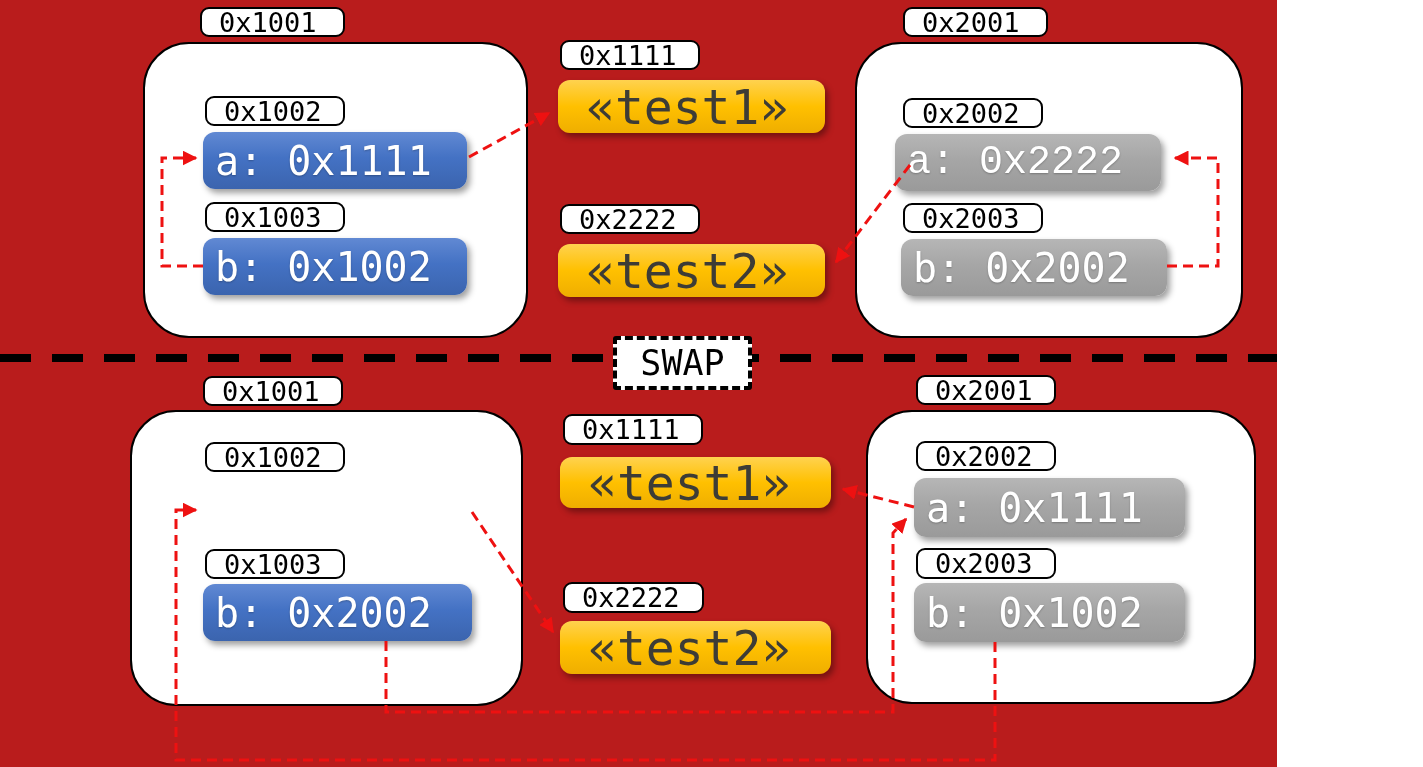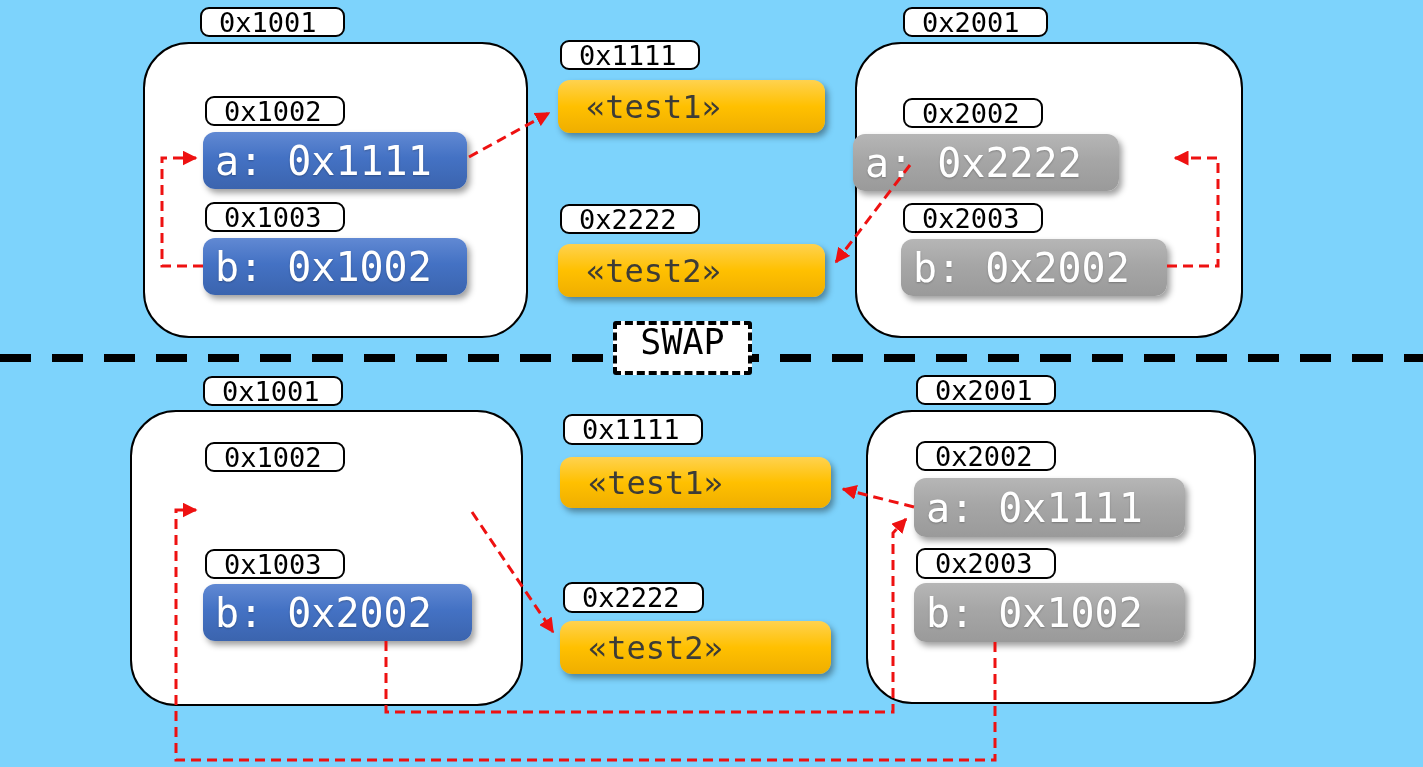--- a/index.html
+++ b/index.html
@@ -1,20 +1,20 @@
 <!DOCTYPE html>
 <html><head>
 <meta charset="utf-8">
 <title>Pointer Swap Diagram</title>
 <style>
   html,body{margin:0;padding:0;background:#fff;}
   #stage{
-    position:relative;width:1423px;height:767px;overflow:hidden;
+    position:relative;width:1277px;height:767px;overflow:hidden;
     font-family:"DejaVu Sans Mono","Liberation Mono",monospace;
-    background:#7dd3fc;
+    background:#b91c1c;
   }
   .frame{
     position:absolute;background:#fff;border:2.5px solid #000;border-radius:46px;
     box-sizing:border-box;
   }
   .tab{
     position:absolute;background:#fff;border:2.5px solid #000;border-radius:9px;
     box-sizing:border-box;display:flex;align-items:center;
     font-size:27px;color:#000;padding-left:17px;white-space:nowrap;line-height:1;
   }
@@ -23,29 +23,29 @@
     display:flex;align-items:center;padding-left:12px;white-space:nowrap;
     font-size:40px;color:#fff;line-height:1;
     box-shadow:3px 4px 6px rgba(0,0,0,0.38);
     text-shadow:0 1px 2px rgba(0,0,0,0.25);
   }
   .blue{background:linear-gradient(180deg,#6189d3 0%,#4472c4 45%,#3b64ae 100%);}
   .gray{background:linear-gradient(180deg,#b6b6b6 0%,#a6a6a6 45%,#9a9a9a 100%);}
   .heapbox{
     position:absolute;border-radius:12px;box-sizing:border-box;
     display:flex;align-items:center;padding-left:28px;white-space:nowrap;
-    font-size:32px;color:#3d3c36;line-height:1;
+    font-size:48px;color:#3d3c36;line-height:1;
     background:linear-gradient(180deg,#ffd24f 0%,#ffc000 50%,#efae00 100%);
     box-shadow:3px 4px 6px rgba(0,0,0,0.38);
   }
   #arrows{position:absolute;left:0;top:0;z-index:20;pointer-events:none;}
   .swapbox{
-    position:absolute;left:613px;top:321px;width:139px;height:54px;
+    position:absolute;left:613px;top:336px;width:139px;height:54px;
     background:#fff;border:4px dashed #000;border-radius:3px;box-sizing:border-box;
-    display:flex;align-items:flex-start;justify-content:center;z-index:30;
+    display:flex;align-items:center;justify-content:center;z-index:30;
     font-size:35px;color:#000;line-height:1;
   }
 </style>
 </head>
 <body>
 
 <div id="stage">
 
   <div class="frame" style="left:143px;top:42px;width:385px;height:296px;"></div>
   <div class="frame" style="left:855px;top:42px;width:388px;height:296px;"></div>
@@ -60,21 +60,21 @@
 
   <div class="tab" style="left:560px;top:40px;width:140px;height:30px;">0x1111</div>
   <div class="heapbox" style="left:558px;top:80px;width:267px;height:53px;">«test1»</div>
 
   <div class="tab" style="left:560px;top:204px;width:140px;height:30px;">0x2222</div>
   <div class="heapbox" style="left:558px;top:244px;width:267px;height:53px;">«test2»</div>
 
   <div class="tab" style="left:903px;top:7px;width:145px;height:30px;">0x2001</div>
 
   <div class="tab" style="left:903px;top:98px;width:140px;height:30px;">0x2002</div>
-  <div class="varbox gray" style="left:853px;top:134px;width:266px;height:57px;">a: 0x2222</div>
+  <div class="varbox gray" style="left:895px;top:134px;width:266px;height:57px;font-family:Liberation Mono, monospace;">a: 0x2222</div>
 
   <div class="tab" style="left:903px;top:203px;width:140px;height:30px;">0x2003</div>
   <div class="varbox gray" style="left:901px;top:239px;width:266px;height:57px;">b: 0x2002</div>
 
   <div class="frame" style="left:130px;top:410px;width:393px;height:296px;"></div>
   <div class="frame" style="left:866px;top:410px;width:390px;height:294px;"></div>
 
   <div class="tab" style="left:203px;top:376px;width:140px;height:30px;">0x1001</div>
 
   <div class="tab" style="left:205px;top:442px;width:140px;height:30px;">0x1002</div>

